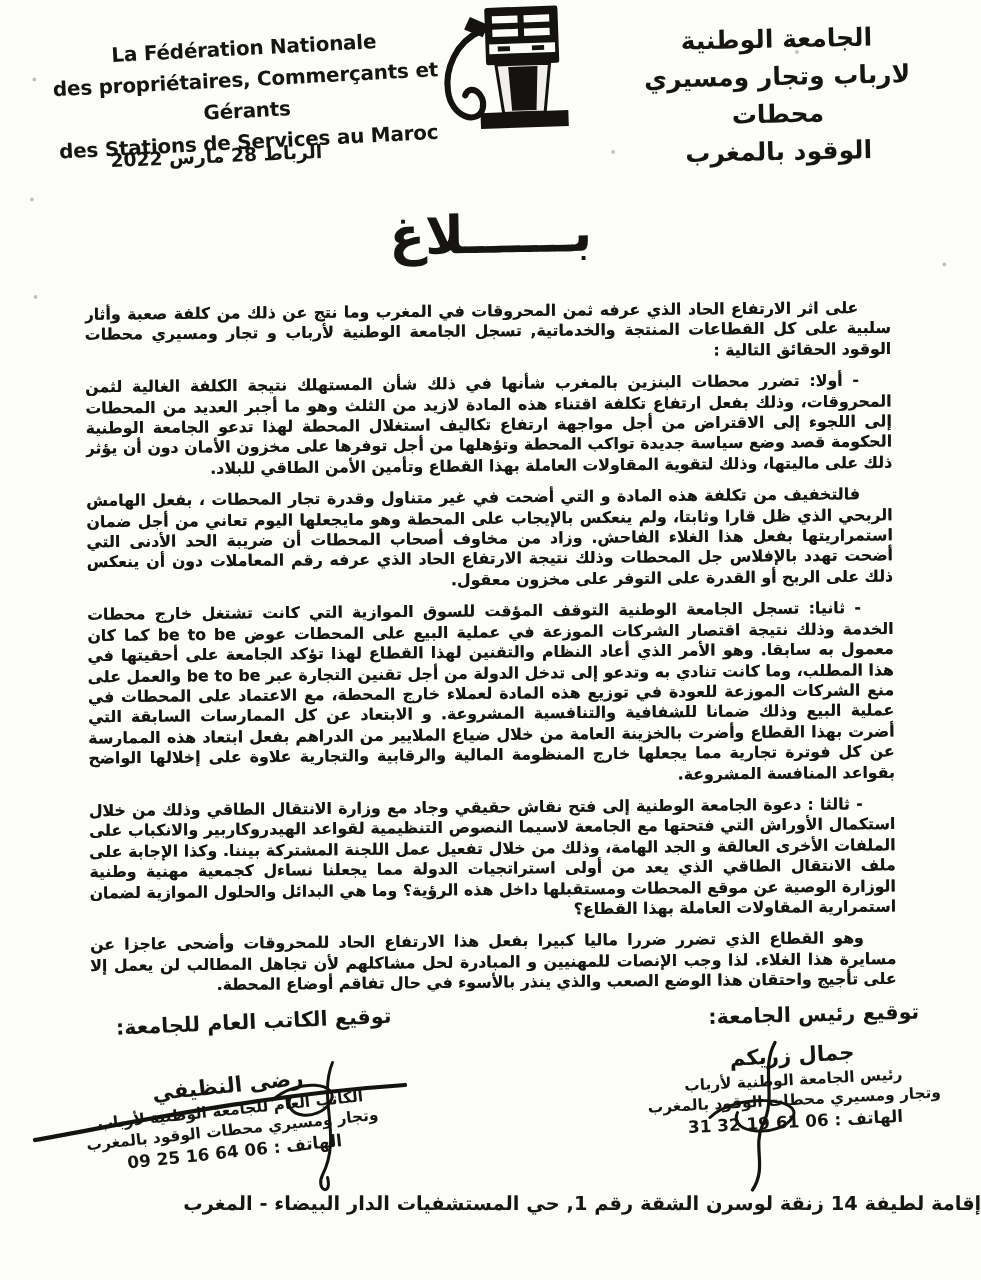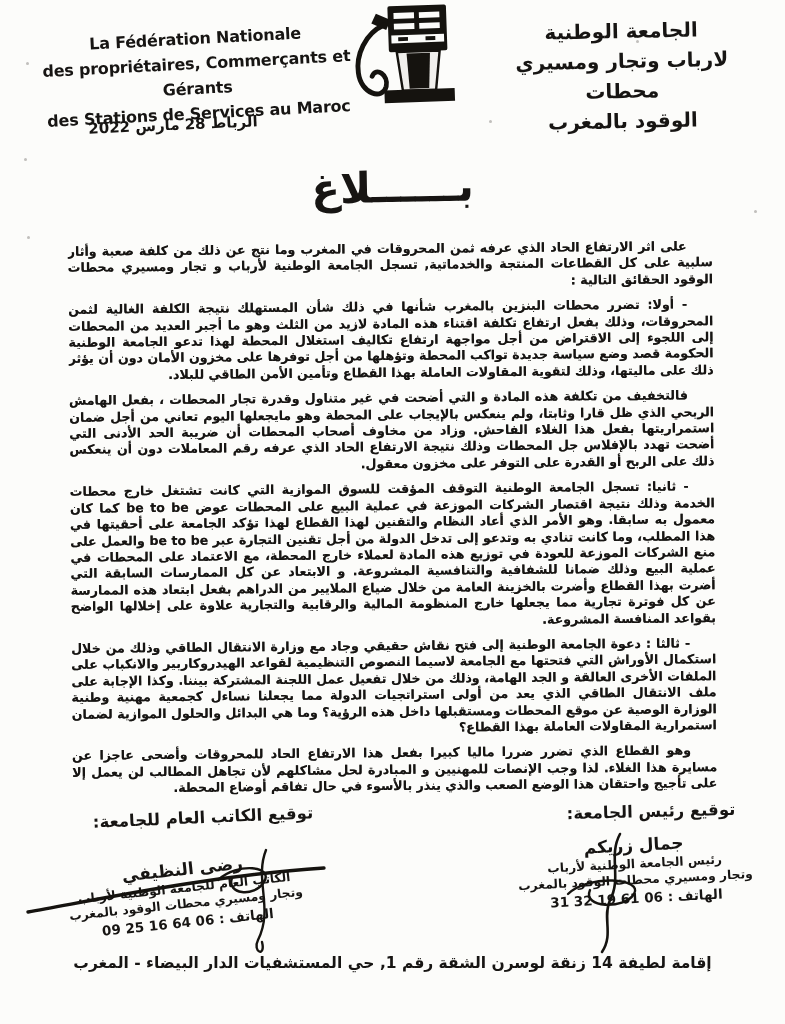--- a/index.html
+++ b/index.html
@@ -59,21 +59,21 @@
   .sig-label.secretary{left:86px;top:808px;width:234px;transform:rotate(-2.5deg);}
   .sig-block{direction:rtl;text-align:center;}
   .sig-block .sig-name{display:block;font-weight:700;font-size:17px;line-height:22px;}
   .sig-block .sig-role{display:block;font-weight:700;font-size:12.3px;line-height:16px;}
   .sig-block .sig-phone{display:block;font-weight:700;font-size:13.5px;line-height:20px;}
   .sig-block.president{left:510px;top:834px;width:250px;transform:rotate(-3deg);}
   .sig-block.secretary{left:42px;top:858px;width:286px;transform:rotate(-6deg);}
   .scribble{pointer-events:none;}
   .scribble path{fill:none;stroke:#15130f;stroke-linecap:round;}
   
-  .footer-line{left:0;width:785px;text-align:center;font-weight:700;}
+  .footer-line{left:0;width:785px;text-align:right;font-weight:700;}
   .footer-ar{top:954px;font-size:15.5px;direction:rtl;}
   .footer-fr{top:1024px;font-size:16px;letter-spacing:-0.2px;}
   .footer-contact{top:1005px;font-size:15px;}
   
   .speck{width:3px;height:3px;border-radius:50%;background:#8f8d89;opacity:.55;}
 </style>
 </head>
 <body>
 
 <div class="page">

